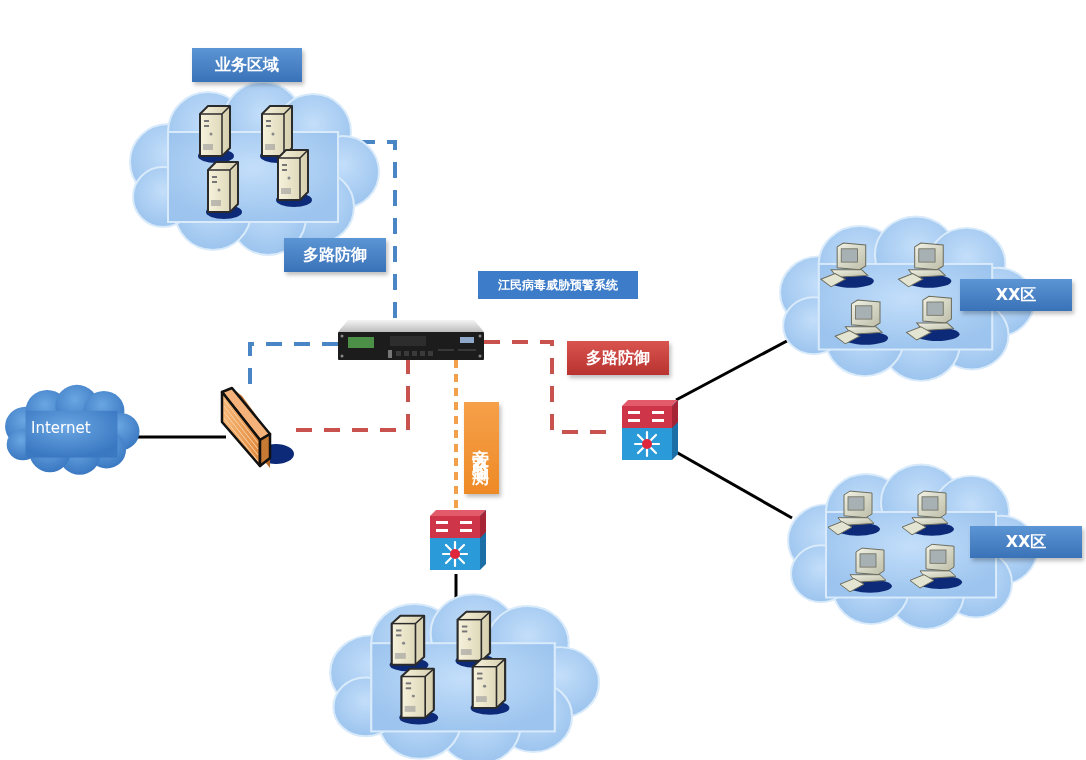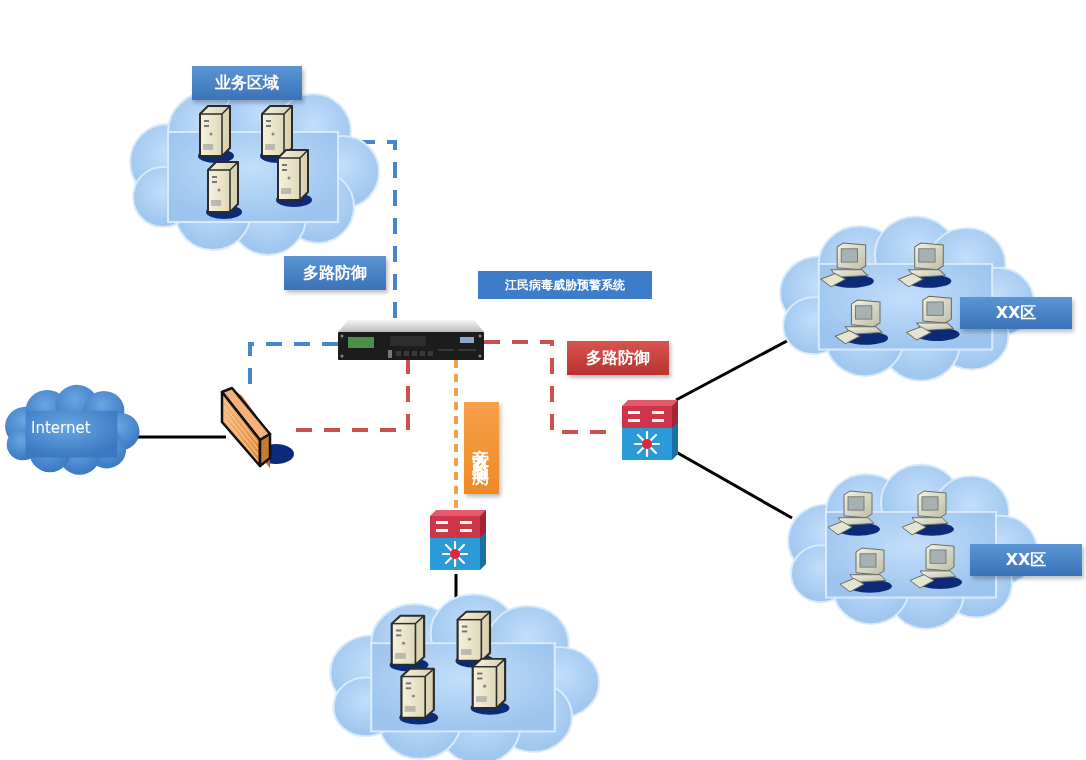--- a/index.html
+++ b/index.html
@@ -4,21 +4,21 @@
 <style>
   html, body { margin: 0; padding: 0; background: #ffffff; }
   body { width: 1086px; height: 760px; position: relative; overflow: hidden; font-family: "DejaVu Sans", sans-serif; }
   #stage { position: absolute; left: 0; top: 0; width: 1086px; height: 760px; }
   .label {
     position: absolute; display: flex; align-items: center; justify-content: center;
     color: #ffffff; font-weight: bold; font-size: 16px;
     box-shadow: 2px 3px 4px rgba(0,0,0,0.25);
     font-family: "DejaVu Sans", sans-serif;
   }
-  .label-blue { background: linear-gradient(#5c95d4, #3a72b8); margin-top: 18px; }
+  .label-blue { background: linear-gradient(#5c95d4, #3a72b8); }
   .label-red { background: linear-gradient(#d9534f, #b8322f); }
   .label-orange { background: linear-gradient(#f6a04a, #ee8a26); writing-mode: vertical-rl; letter-spacing: 6px; font-size: 17px; }
   .label-title { background: #3d7cc9; font-size: 12px; font-weight: bold; box-shadow: none; }
   .cloud-text { fill: #ffffff; font-family: "DejaVu Sans", sans-serif; font-size: 15px; }
 </style>
 </head>
 <body>
 
 <div id="stage">
 <svg width="1086" height="760" viewBox="0 0 1086 760" xmlns="http://www.w3.org/2000/svg">
@@ -198,21 +198,21 @@
   <g>
     <use href="#l3switch" x="430" y="510"></use>
   </g>
 </svg>
 
 
 <div class="label label-blue" style="left:192px; top:48px; width:110px; height:34px;">业务区域</div>
 
 <div class="label label-blue" style="left:284px; top:238px; width:102px; height:34px;">多路防御</div>
 
-<div class="label label-title" style="left:478px; top:271px; width:174px; height:28px;">江民病毒威胁预警系统</div>
+<div class="label label-title" style="left:478px; top:271px; width:160px; height:28px;">江民病毒威胁预警系统</div>
 
 <div class="label label-red" style="left:567px; top:341px; width:102px; height:34px;">多路防御</div>
 
 <div class="label label-orange" style="left:464px; top:402px; width:35px; height:92px;">旁路监测</div>
 
 <div class="label label-blue" style="left:960px; top:279px; width:112px; height:32px;">XX区</div>
 
 <div class="label label-blue" style="left:970px; top:526px; width:112px; height:32px;">XX区</div>
 
 </div>

